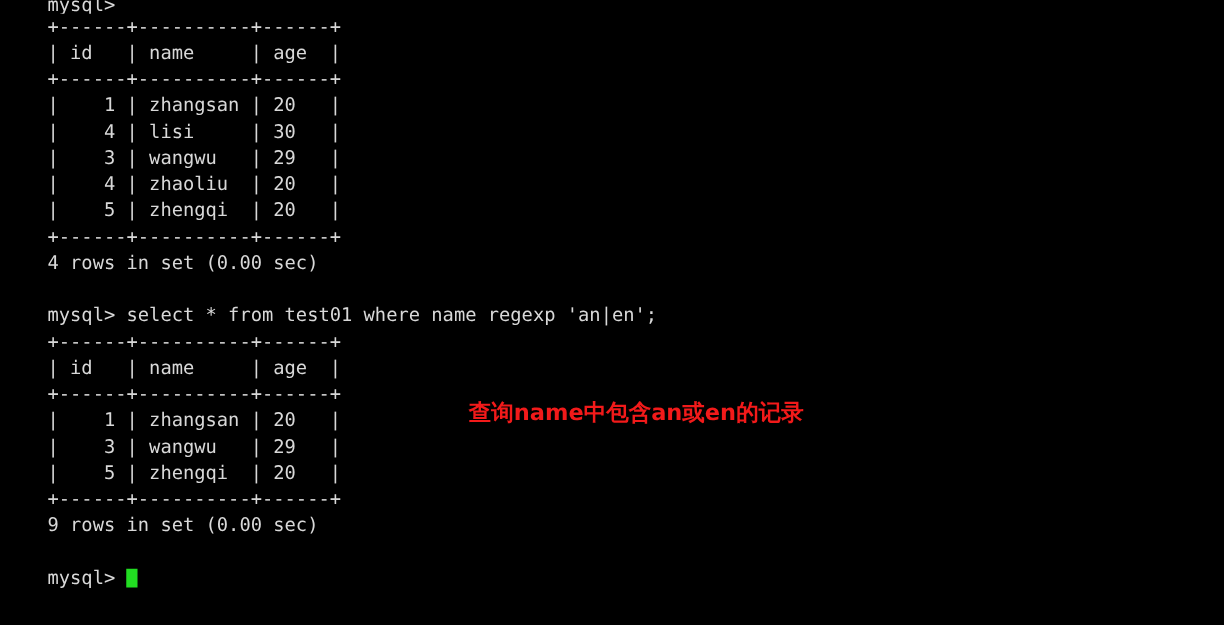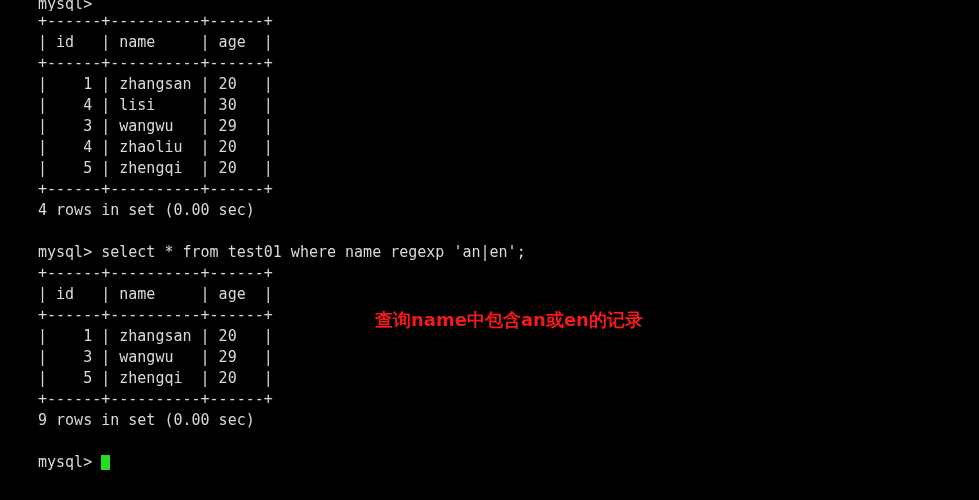--- a/index.html
+++ b/index.html
@@ -81,15 +81,15 @@
     <div class="line">+------+----------+------+</div>
     <div class="line">|    1 | zhangsan | 20   |</div>
     <div class="line">|    3 | wangwu   | 29   |</div>
     <div class="line">|    5 | zhengqi  | 20   |</div>
     <div class="line">+------+----------+------+</div>
     <div class="line">9 rows in set (0.00 sec)</div>
     <div class="line"></div>
 
     <div class="line"><span>mysql&gt; </span><span class="cursor"></span></div>
 
-    <div class="annotation" style="left:343px; top:308px;">查询name中包含an或en的记录</div>
+    <div class="annotation" style="left:343px; top:318px;">查询name中包含an或en的记录</div>
   </div>
 </div>
 
 </body></html>

